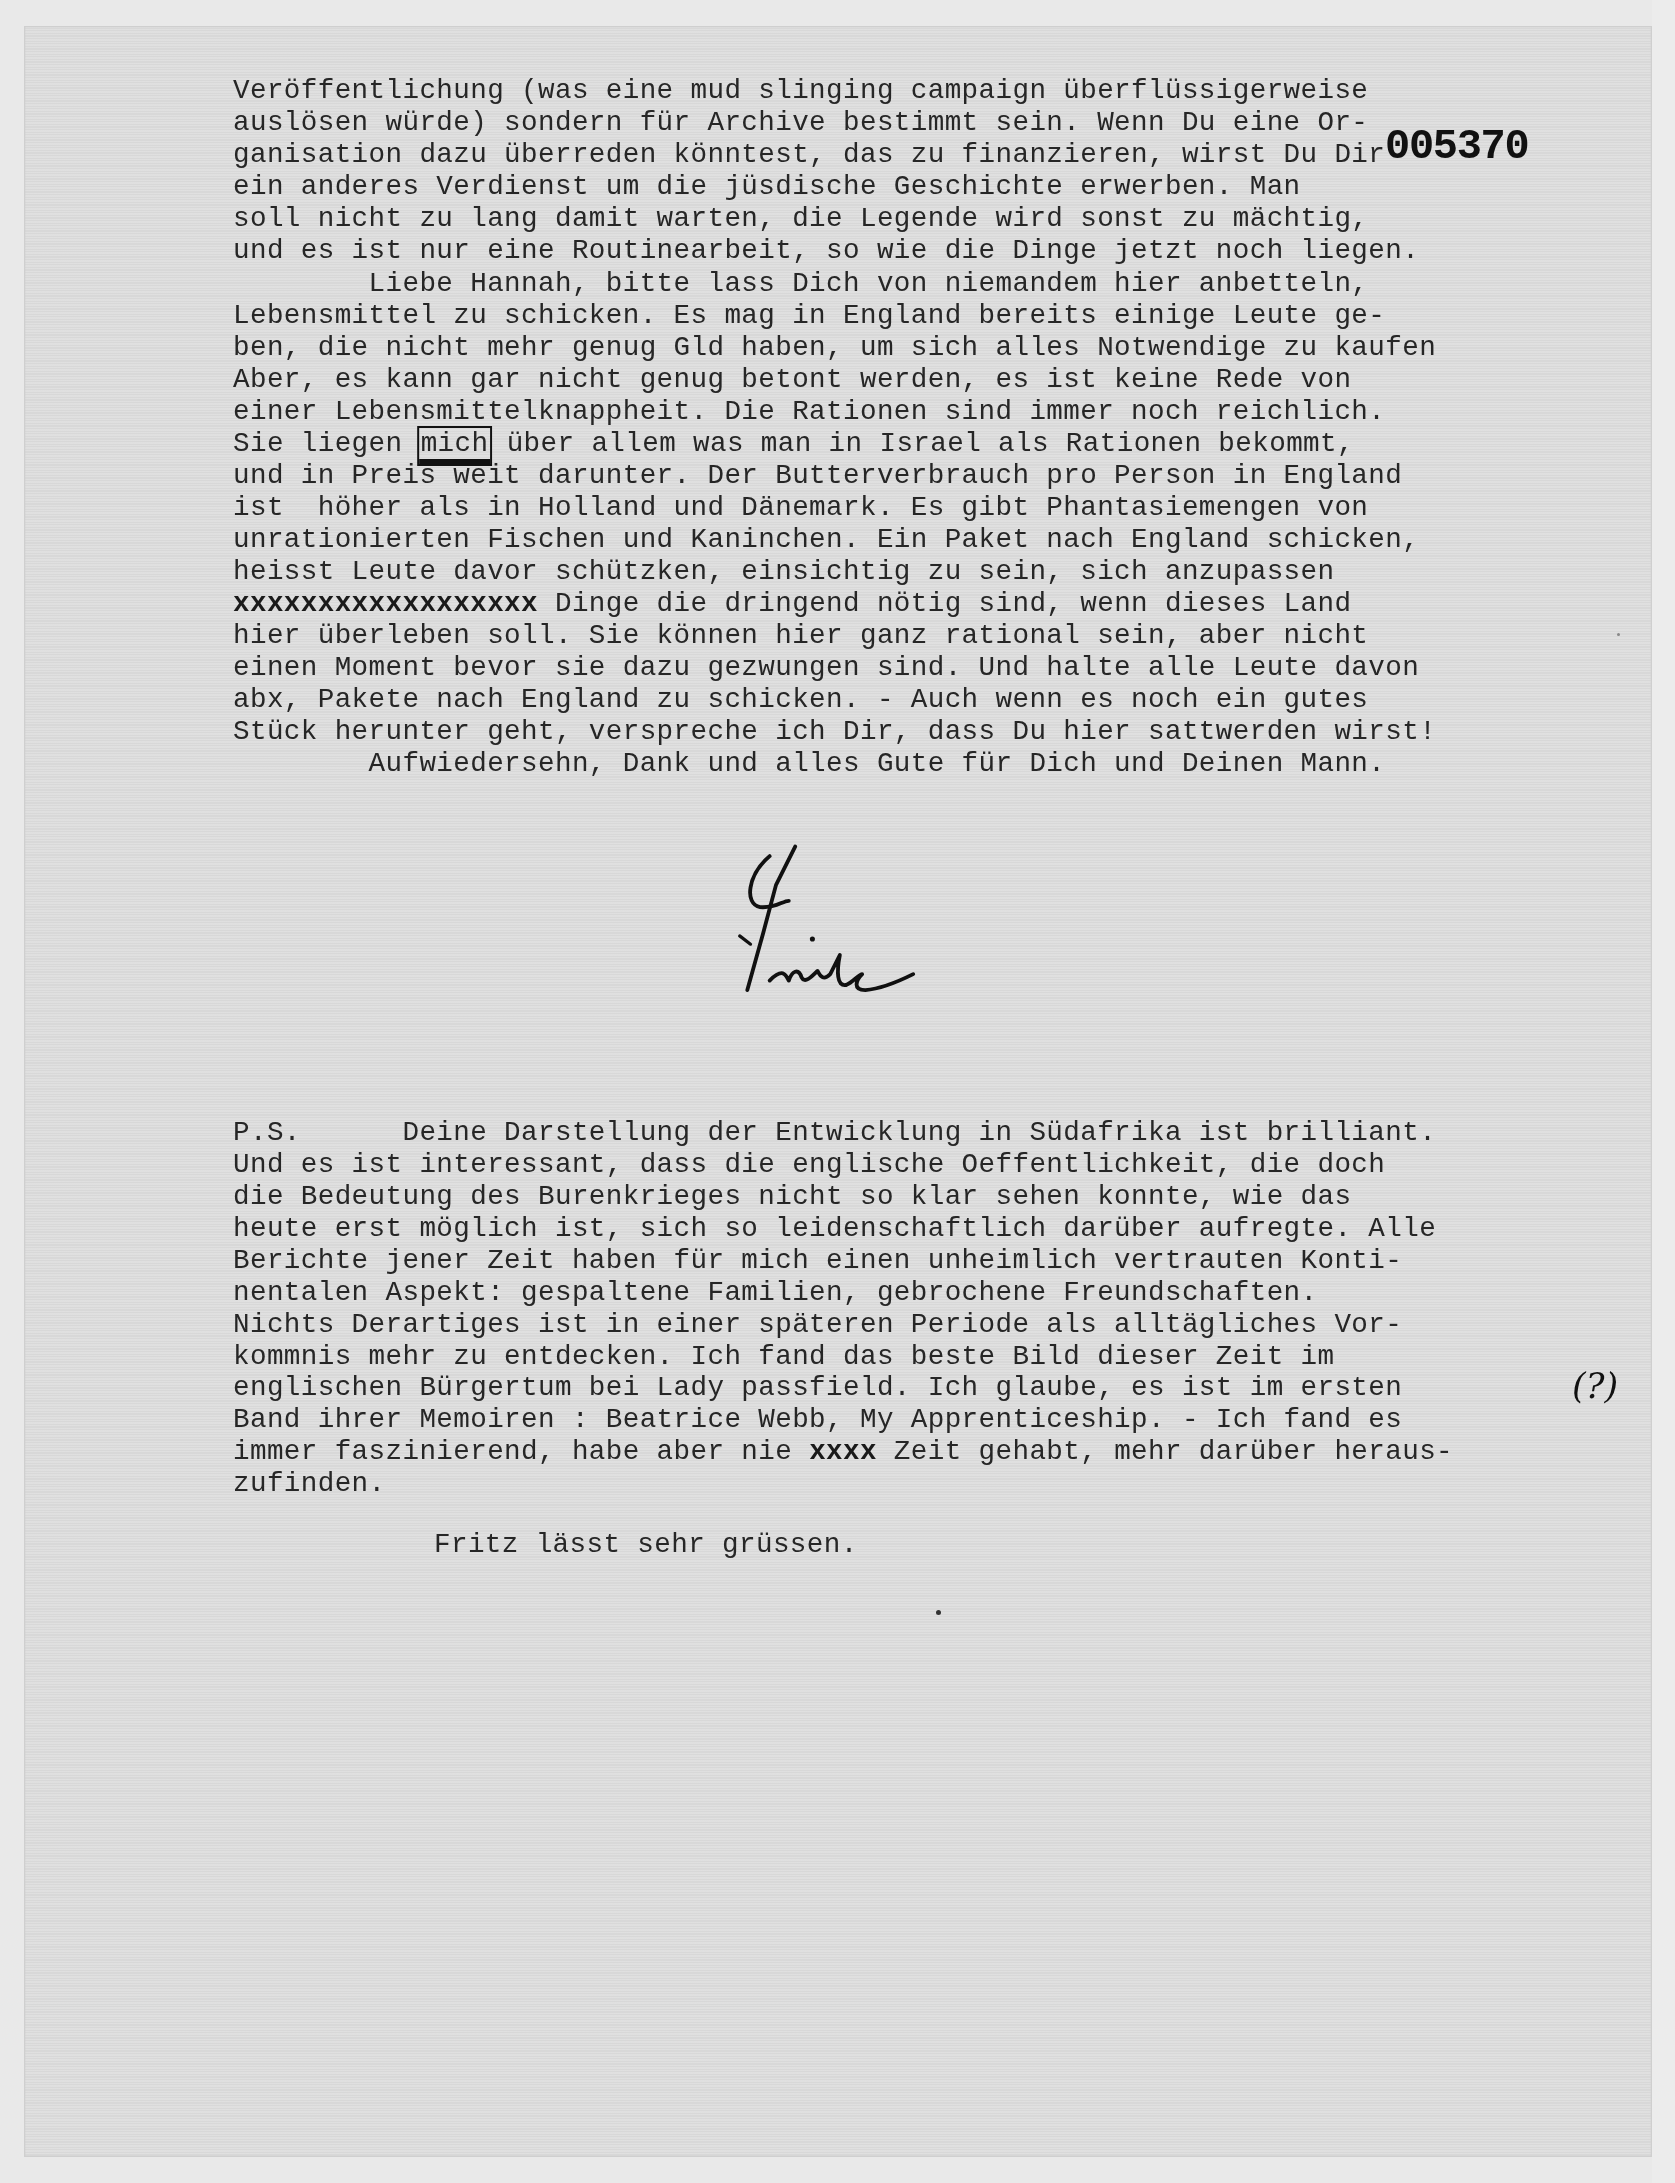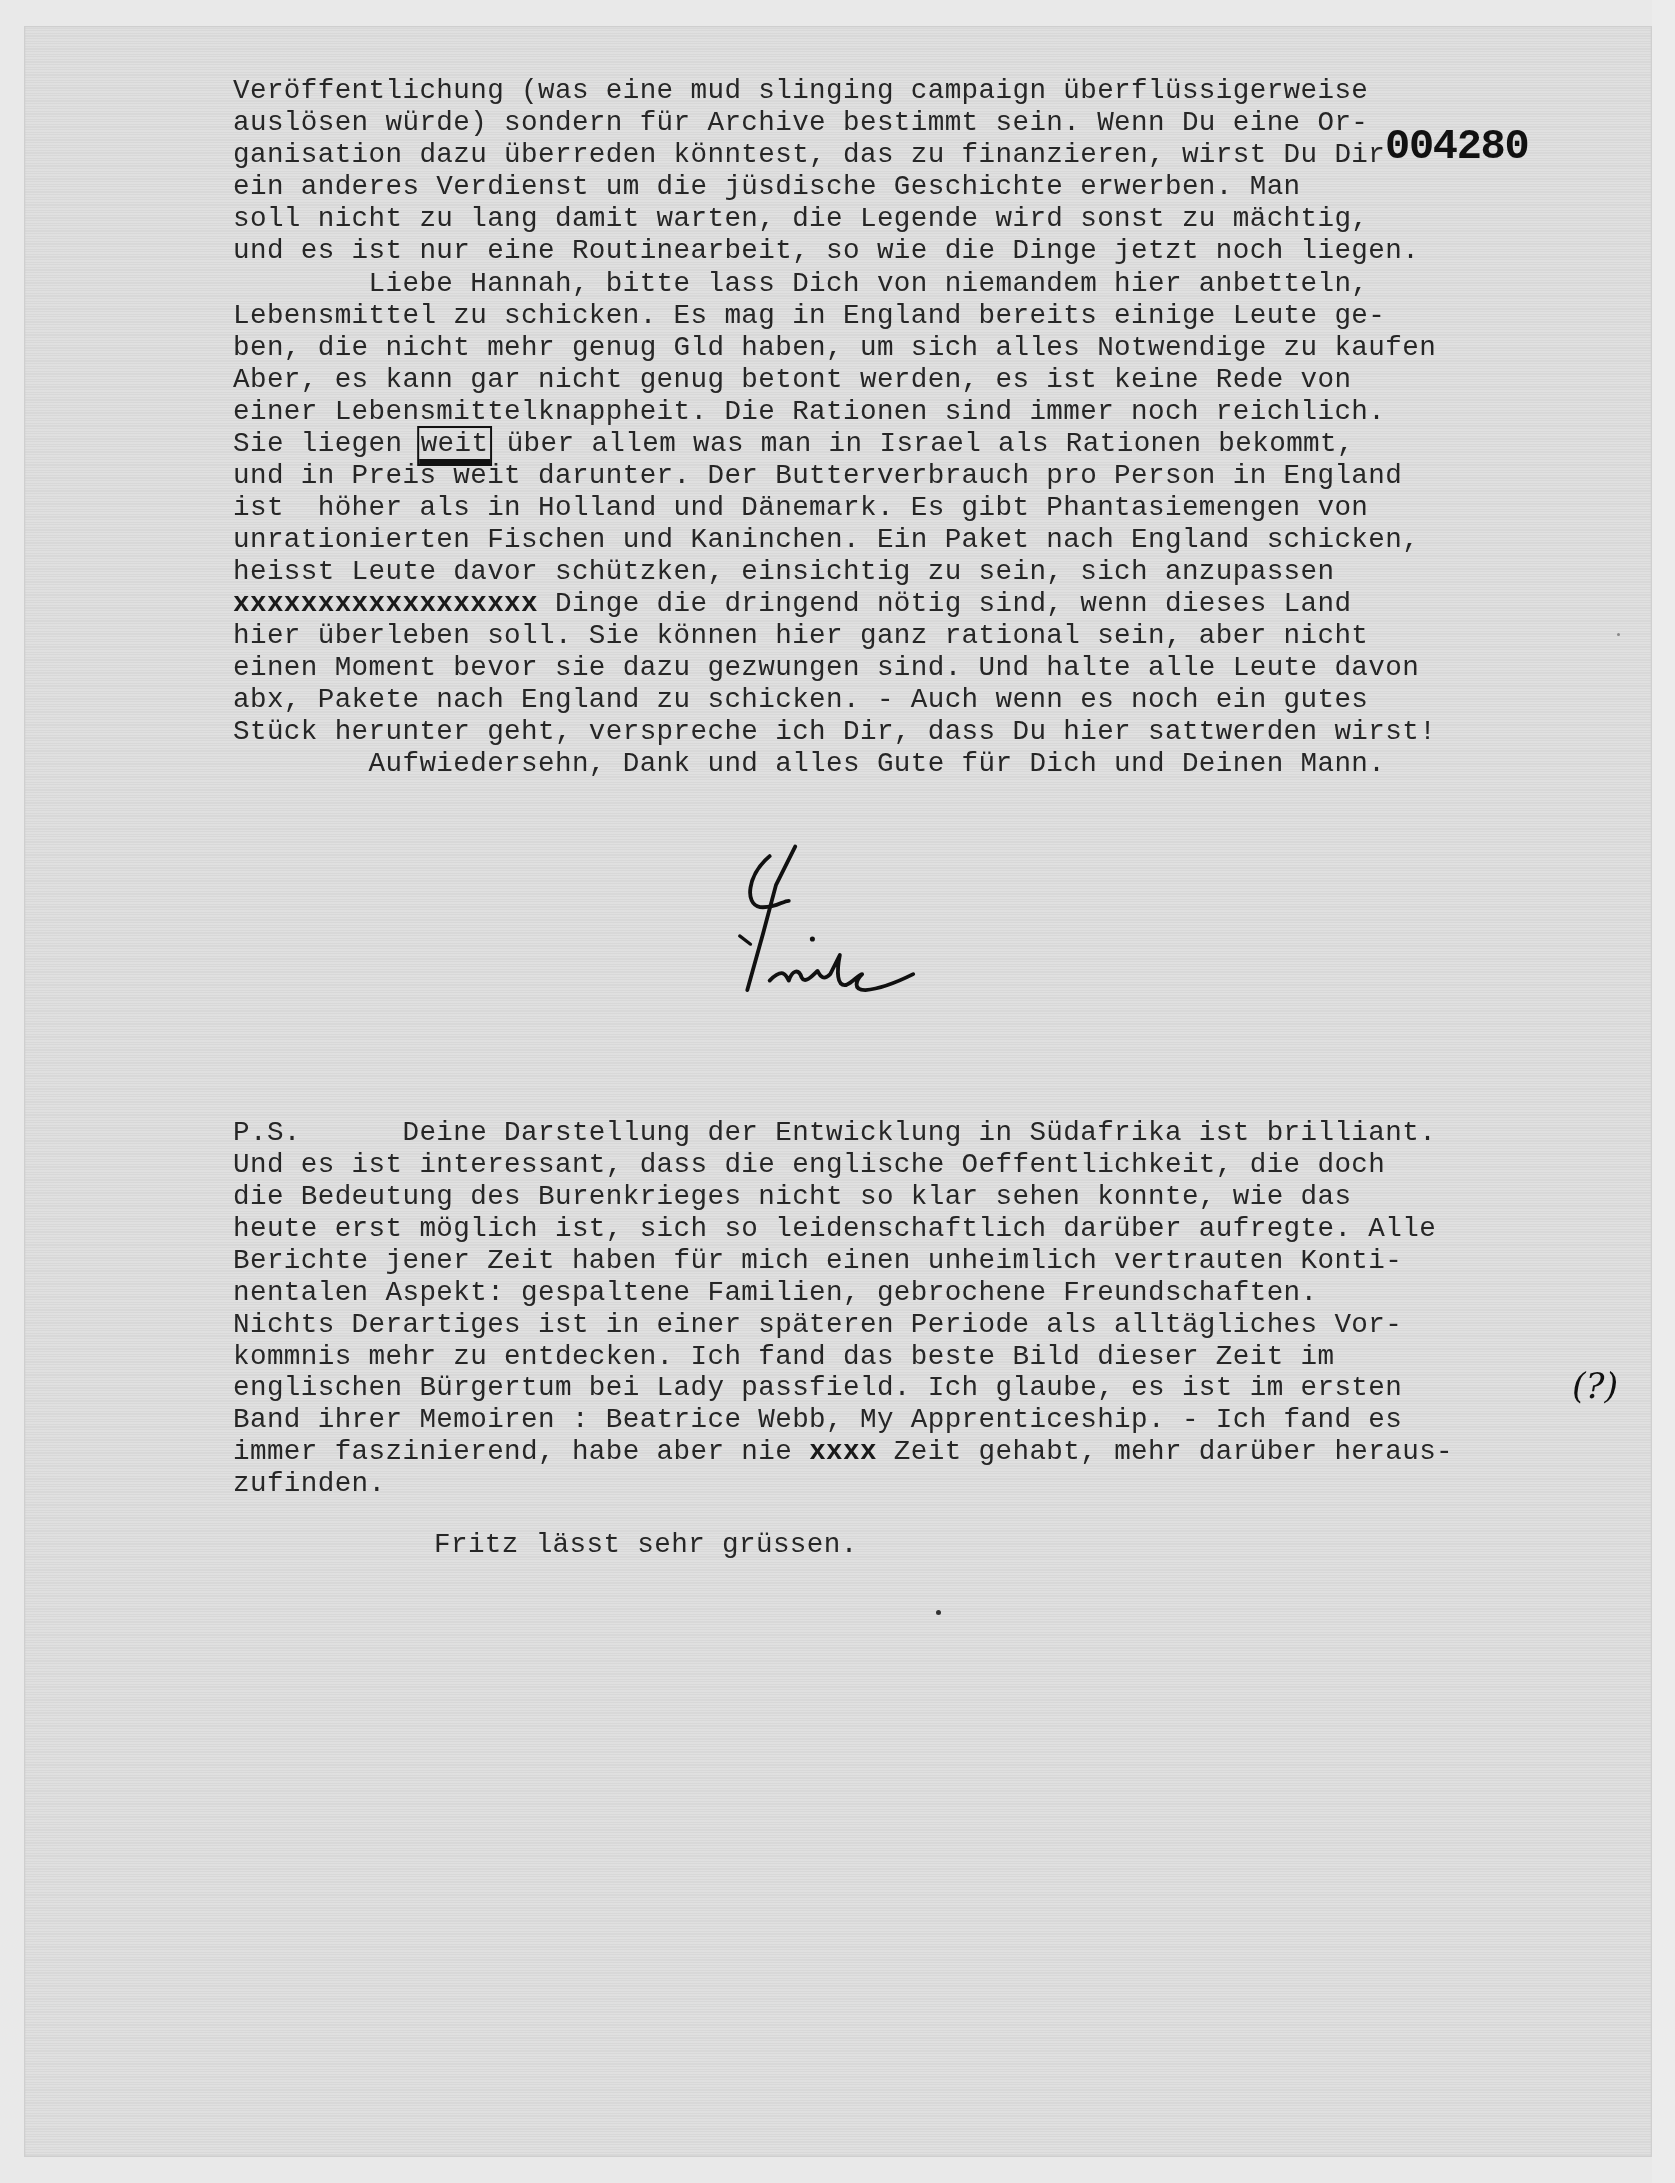--- a/index.html
+++ b/index.html
@@ -83,34 +83,34 @@
     background: #333;
   }
 </style>
 </head>
 <body>
 
 <div class="paper-edge-right"></div>
 
 <div class="paper"></div>
 
-<div class="stamp">004280</div>
+<div class="stamp">005370</div>
 
 <div class="line" style="left:233px; top:75px;">Veröffentlichung (was eine mud slinging campaign überflüssigerweise</div>
 <div class="line" style="left:233px; top:107px;">auslösen würde) sondern für Archive bestimmt sein. Wenn Du eine Or-</div>
 <div class="line" style="left:233px; top:139px;">ganisation dazu überreden könntest, das zu finanzieren, wirst Du Dir</div>
 <div class="line" style="left:233px; top:171px;">ein anderes Verdienst um die jüsdische Geschichte erwerben. Man</div>
 <div class="line" style="left:233px; top:203px;">soll nicht zu lang damit warten, die Legende wird sonst zu mächtig,</div>
 <div class="line" style="left:233px; top:235px;">und es ist nur eine Routinearbeit, so wie die Dinge jetzt noch liegen.</div>
 <div class="line" style="left:233px; top:268px;">        Liebe Hannah, bitte lass Dich von niemandem hier anbetteln,</div>
 <div class="line" style="left:233px; top:300px;">Lebensmittel zu schicken. Es mag in England bereits einige Leute ge-</div>
 <div class="line" style="left:233px; top:332px;">ben, die nicht mehr genug Gld haben, um sich alles Notwendige zu kaufen</div>
 <div class="line" style="left:233px; top:364px;">Aber, es kann gar nicht genug betont werden, es ist keine Rede von</div>
 <div class="line" style="left:233px; top:396px;">einer Lebensmittelknappheit. Die Rationen sind immer noch reichlich.</div>
-<div class="line" style="left:233px; top:428px;"><span>Sie liegen </span><span class="boxed">weit</span><span> über allem was man in Israel als Rationen bekommt,</span></div>
+<div class="line" style="left:233px; top:428px;"><span>Sie liegen </span><span class="boxed">mich</span><span> über allem was man in Israel als Rationen bekommt,</span></div>
 <div class="line" style="left:233px; top:460px;">und in Preis weit darunter. Der Butterverbrauch pro Person in England</div>
 <div class="line" style="left:233px; top:492px;">ist  höher als in Holland und Dänemark. Es gibt Phantasiemengen von</div>
 <div class="line" style="left:233px; top:524px;">unrationierten Fischen und Kaninchen. Ein Paket nach England schicken,</div>
 <div class="line" style="left:233px; top:556px;">heisst Leute davor schützken, einsichtig zu sein, sich anzupassen</div>
 <div class="line" style="left:233px; top:588px;"><span class="strike">xxxxxxxxxxxxxxxxxx</span><span> Dinge die dringend nötig sind, wenn dieses Land</span></div>
 <div class="line" style="left:233px; top:620px;">hier überleben soll. Sie können hier ganz rational sein, aber nicht</div>
 <div class="line" style="left:233px; top:652px;">einen Moment bevor sie dazu gezwungen sind. Und halte alle Leute davon</div>
 <div class="line" style="left:233px; top:684px;">abx, Pakete nach England zu schicken. - Auch wenn es noch ein gutes</div>
 <div class="line" style="left:233px; top:716px;">Stück herunter geht, verspreche ich Dir, dass Du hier sattwerden wirst!</div>
 <div class="line" style="left:233px; top:748px;">        Aufwiedersehn, Dank und alles Gute für Dich und Deinen Mann.</div>

